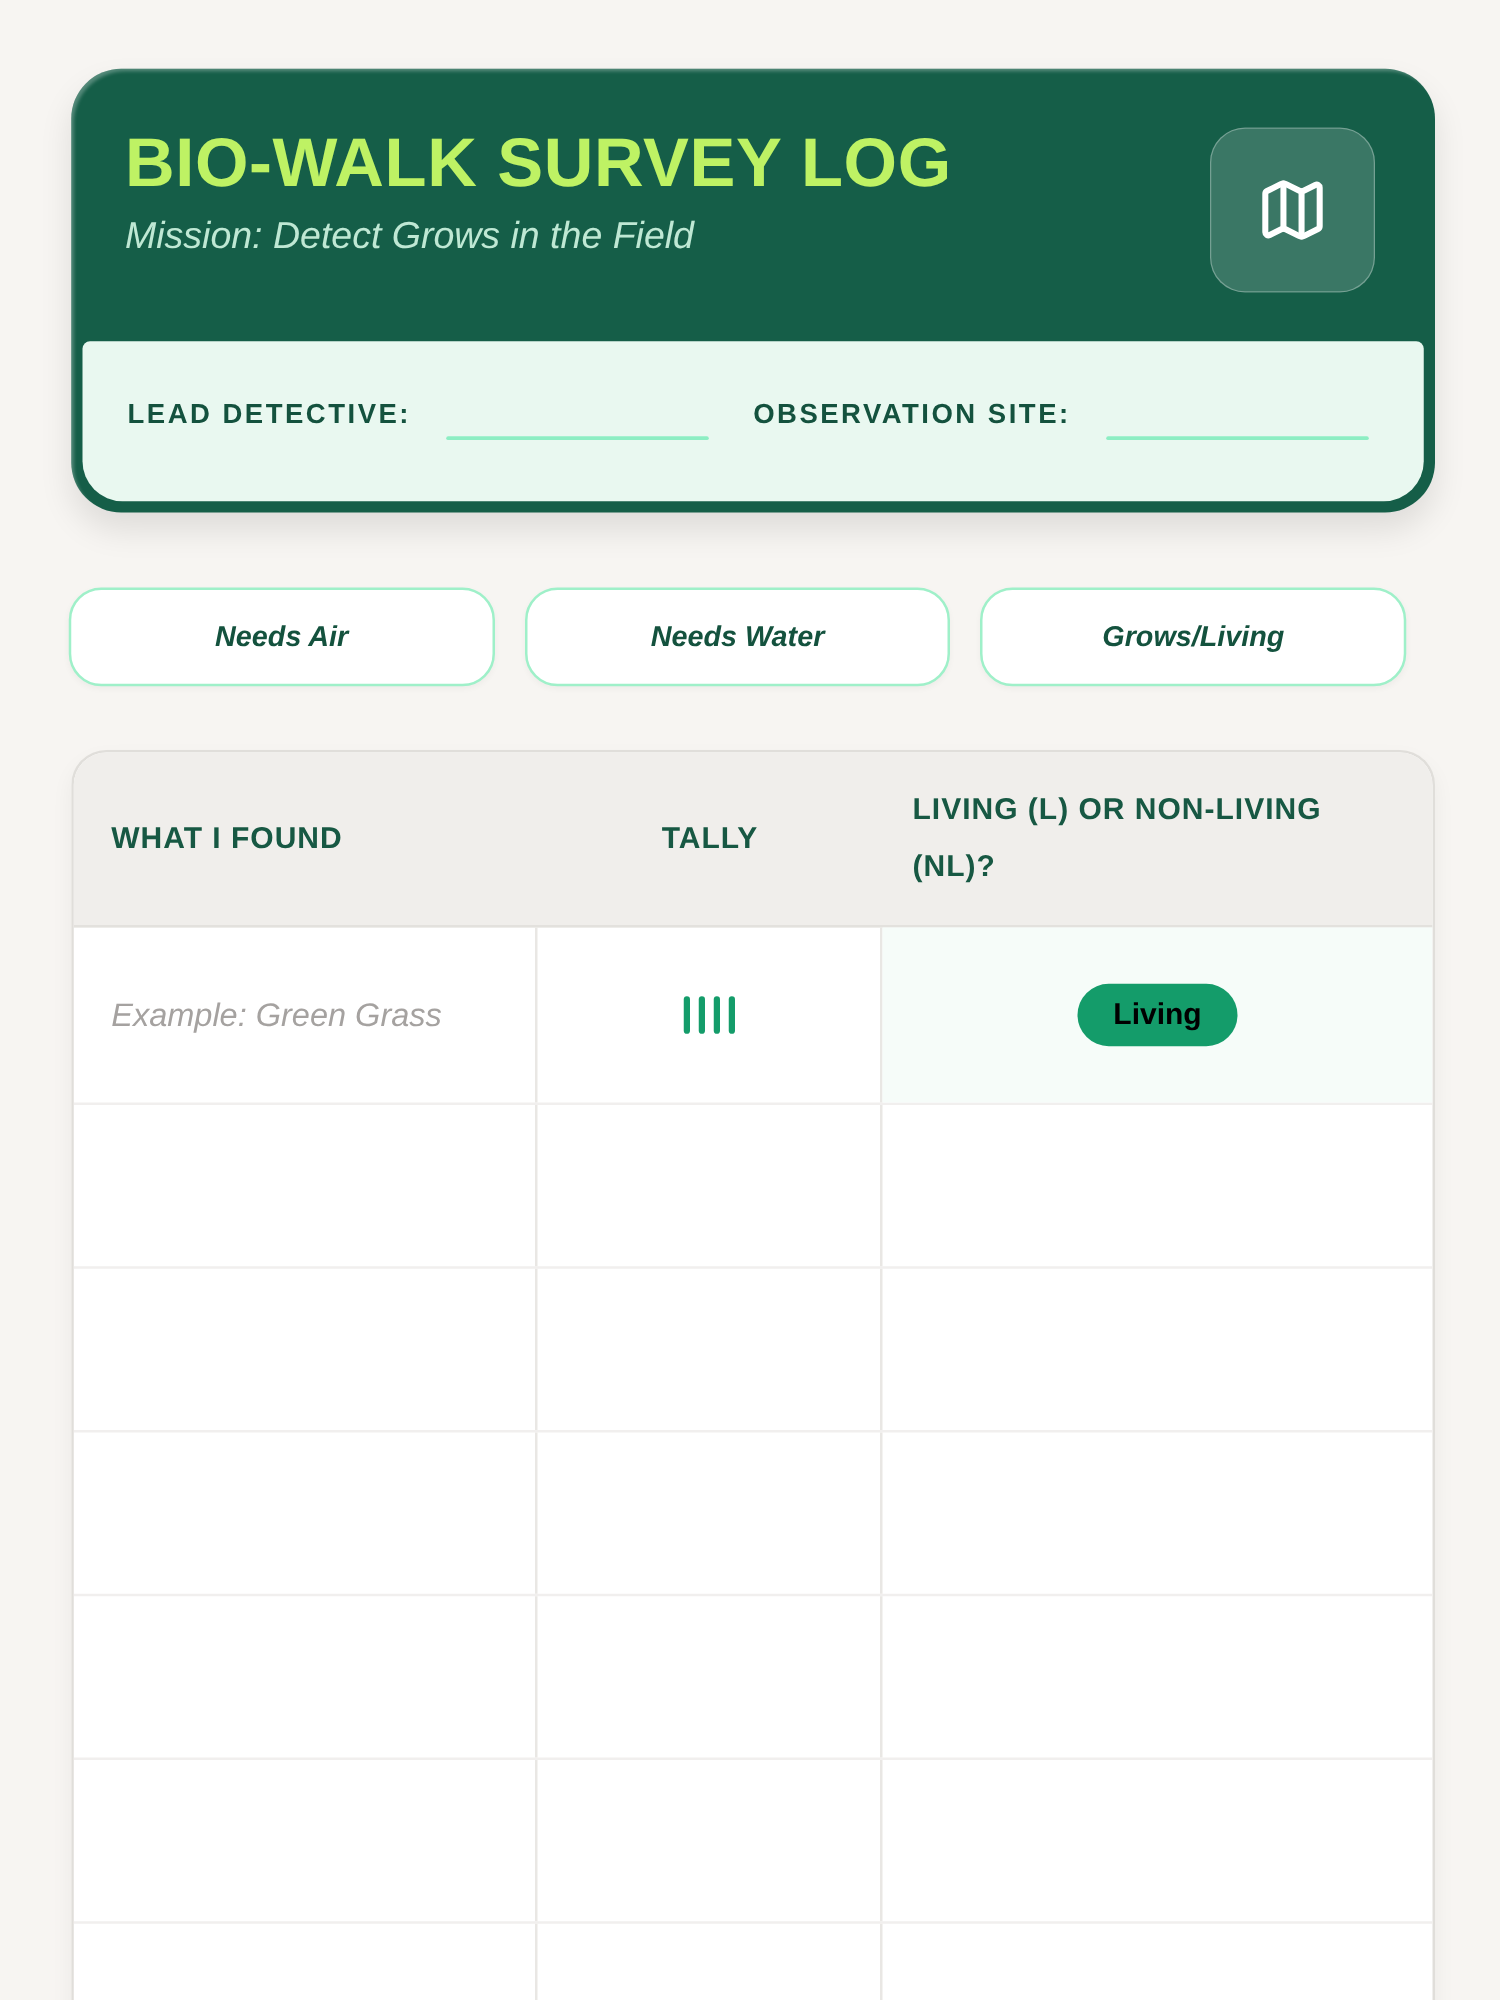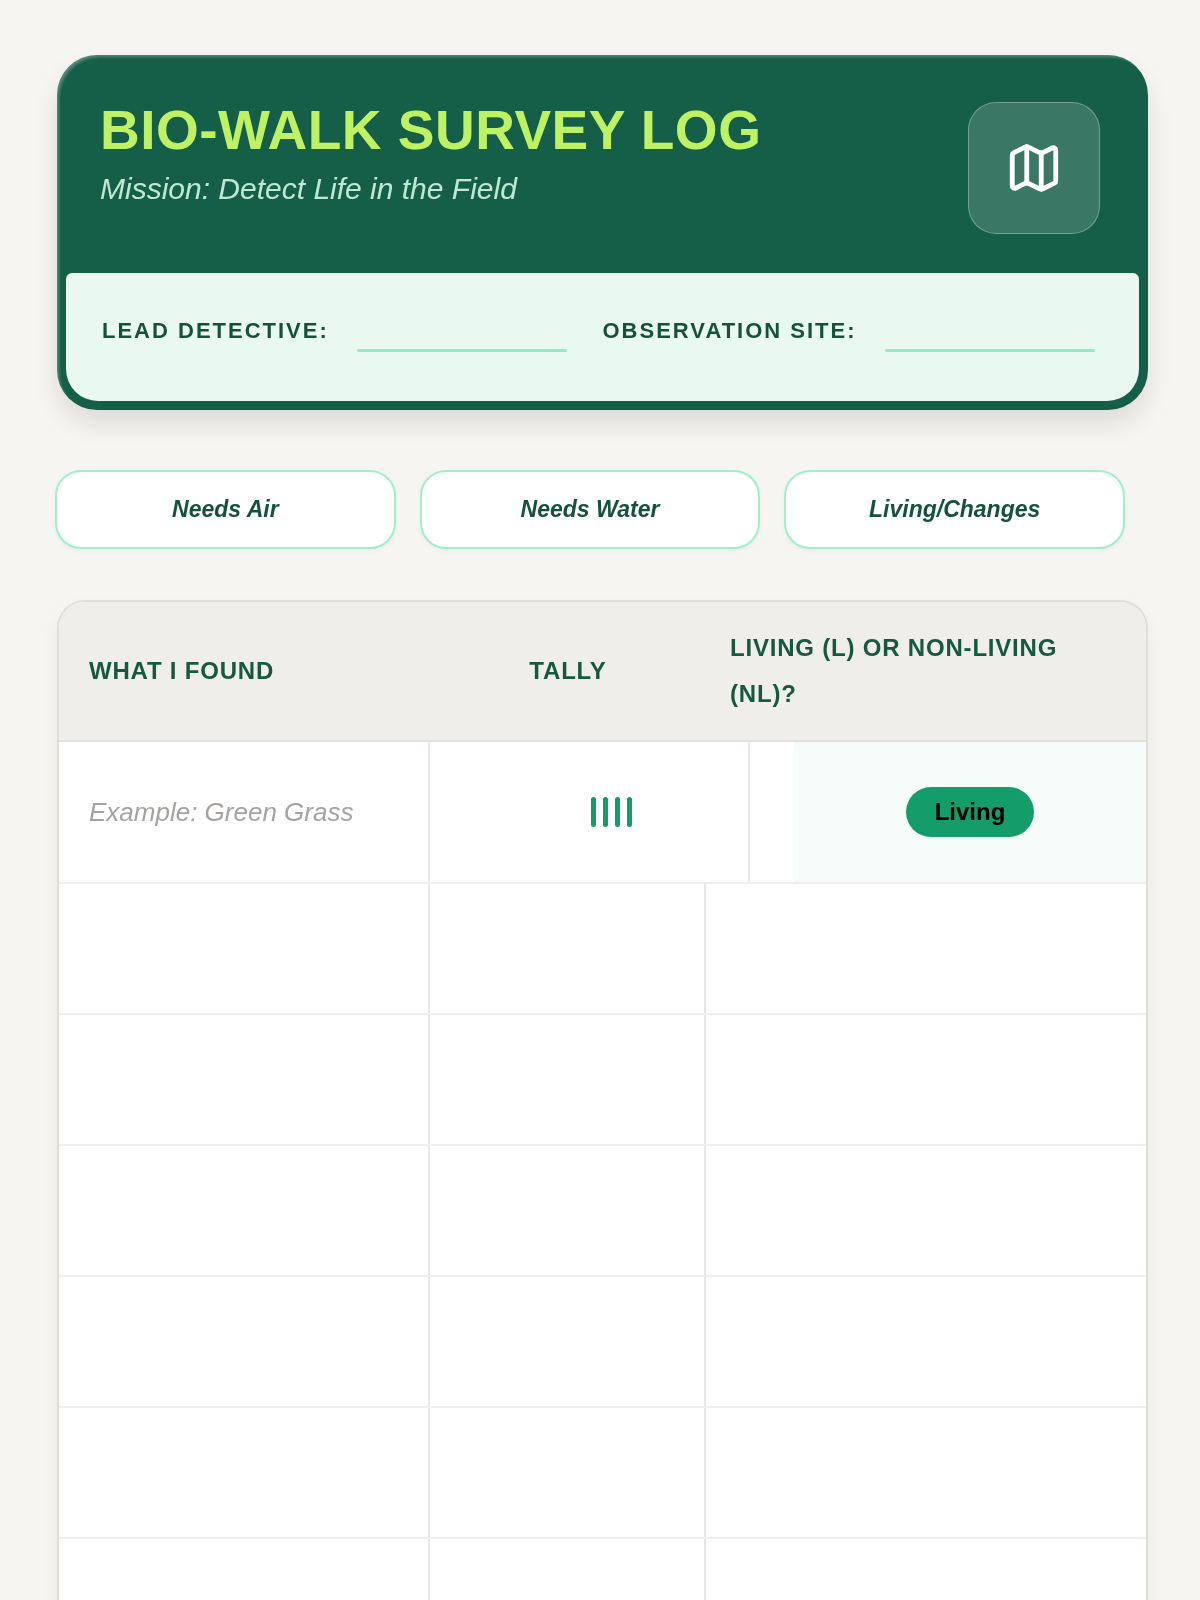--- a/index.html
+++ b/index.html
@@ -103,21 +103,21 @@
     font-size:24px;font-weight:700;letter-spacing:.8px;color:#175843;line-height:1.9;
   }
   .th.c1{padding-left:30px;}
   .th.c2{text-align:center;}
   .th.c3{padding-left:24px;padding-right:56px;}
 
   .row{
     display:grid;grid-template-columns:371px 276px 1fr;
     border-bottom:2px solid var(--row-line);
   }
-  .row.example{height:142px;gap:44px;}
+  .row.example{height:142px;}
   .row.blank{height:131px;}
   .cell{display:flex;align-items:center;}
   .cell.c1{padding-left:30px;}
   .cell.c2{justify-content:center;}
   .cell.c3{justify-content:center;}
   .cell.b1,.cell.b2{border-right:2px solid var(--col-line);}
   .cell.mint{background:var(--mint-cell);}
   .example-text{font-size:26px;font-style:italic;color:var(--muted-text);}
   .tally{display:inline-flex;gap:7px;}
   .tally i{display:block;width:5px;height:30px;border-radius:3px;background:var(--accent-green);}
@@ -128,21 +128,21 @@
     cursor:pointer;
   }
 </style>
 </head>
 <body>
 
 <div class="header-card">
   <div class="header-top">
     <div>
       <div class="title">BIO-WALK SURVEY LOG</div>
-      <div class="subtitle">Mission: Detect Life in the Field</div>
+      <div class="subtitle">Mission: Detect Grows in the Field</div>
     </div>
     <div class="icon-btn">
       <svg viewBox="0 0 24 24" fill="none" stroke="#ffffff" stroke-width="2" stroke-linecap="round" stroke-linejoin="round">
         <path d="M14.106 5.553a2 2 0 0 0 1.788 0l3.659-1.83A1 1 0 0 1 21 4.619v12.764a1 1 0 0 1-.553.894l-4.553 2.277a2 2 0 0 1-1.788 0l-4.212-2.106a2 2 0 0 0-1.788 0l-3.659 1.83A1 1 0 0 1 3 19.381V6.618a1 1 0 0 1 .553-.894l4.553-2.277a2 2 0 0 1 1.788 0z"></path>
         <path d="M15 5.764v15"></path>
         <path d="M9 3.236v15"></path>
       </svg>
     </div>
   </div>
   <div class="header-fields">
@@ -153,21 +153,21 @@
     <div class="field">
       <span class="field-label">OBSERVATION SITE:</span>
       <span class="field-line"></span>
     </div>
   </div>
 </div>
 
 <div class="pills">
   <div class="pill">Needs Air</div>
   <div class="pill">Needs Water</div>
-  <div class="pill">Living/Changes</div>
+  <div class="pill">Grows/Living</div>
 </div>
 
 <div class="table-card">
   <div class="thead">
     <div class="th c1">WHAT I FOUND</div>
     <div class="th c2">TALLY</div>
     <div class="th c3">LIVING (L) OR NON-LIVING (NL)?</div>
   </div>
 
   <div class="row example">

